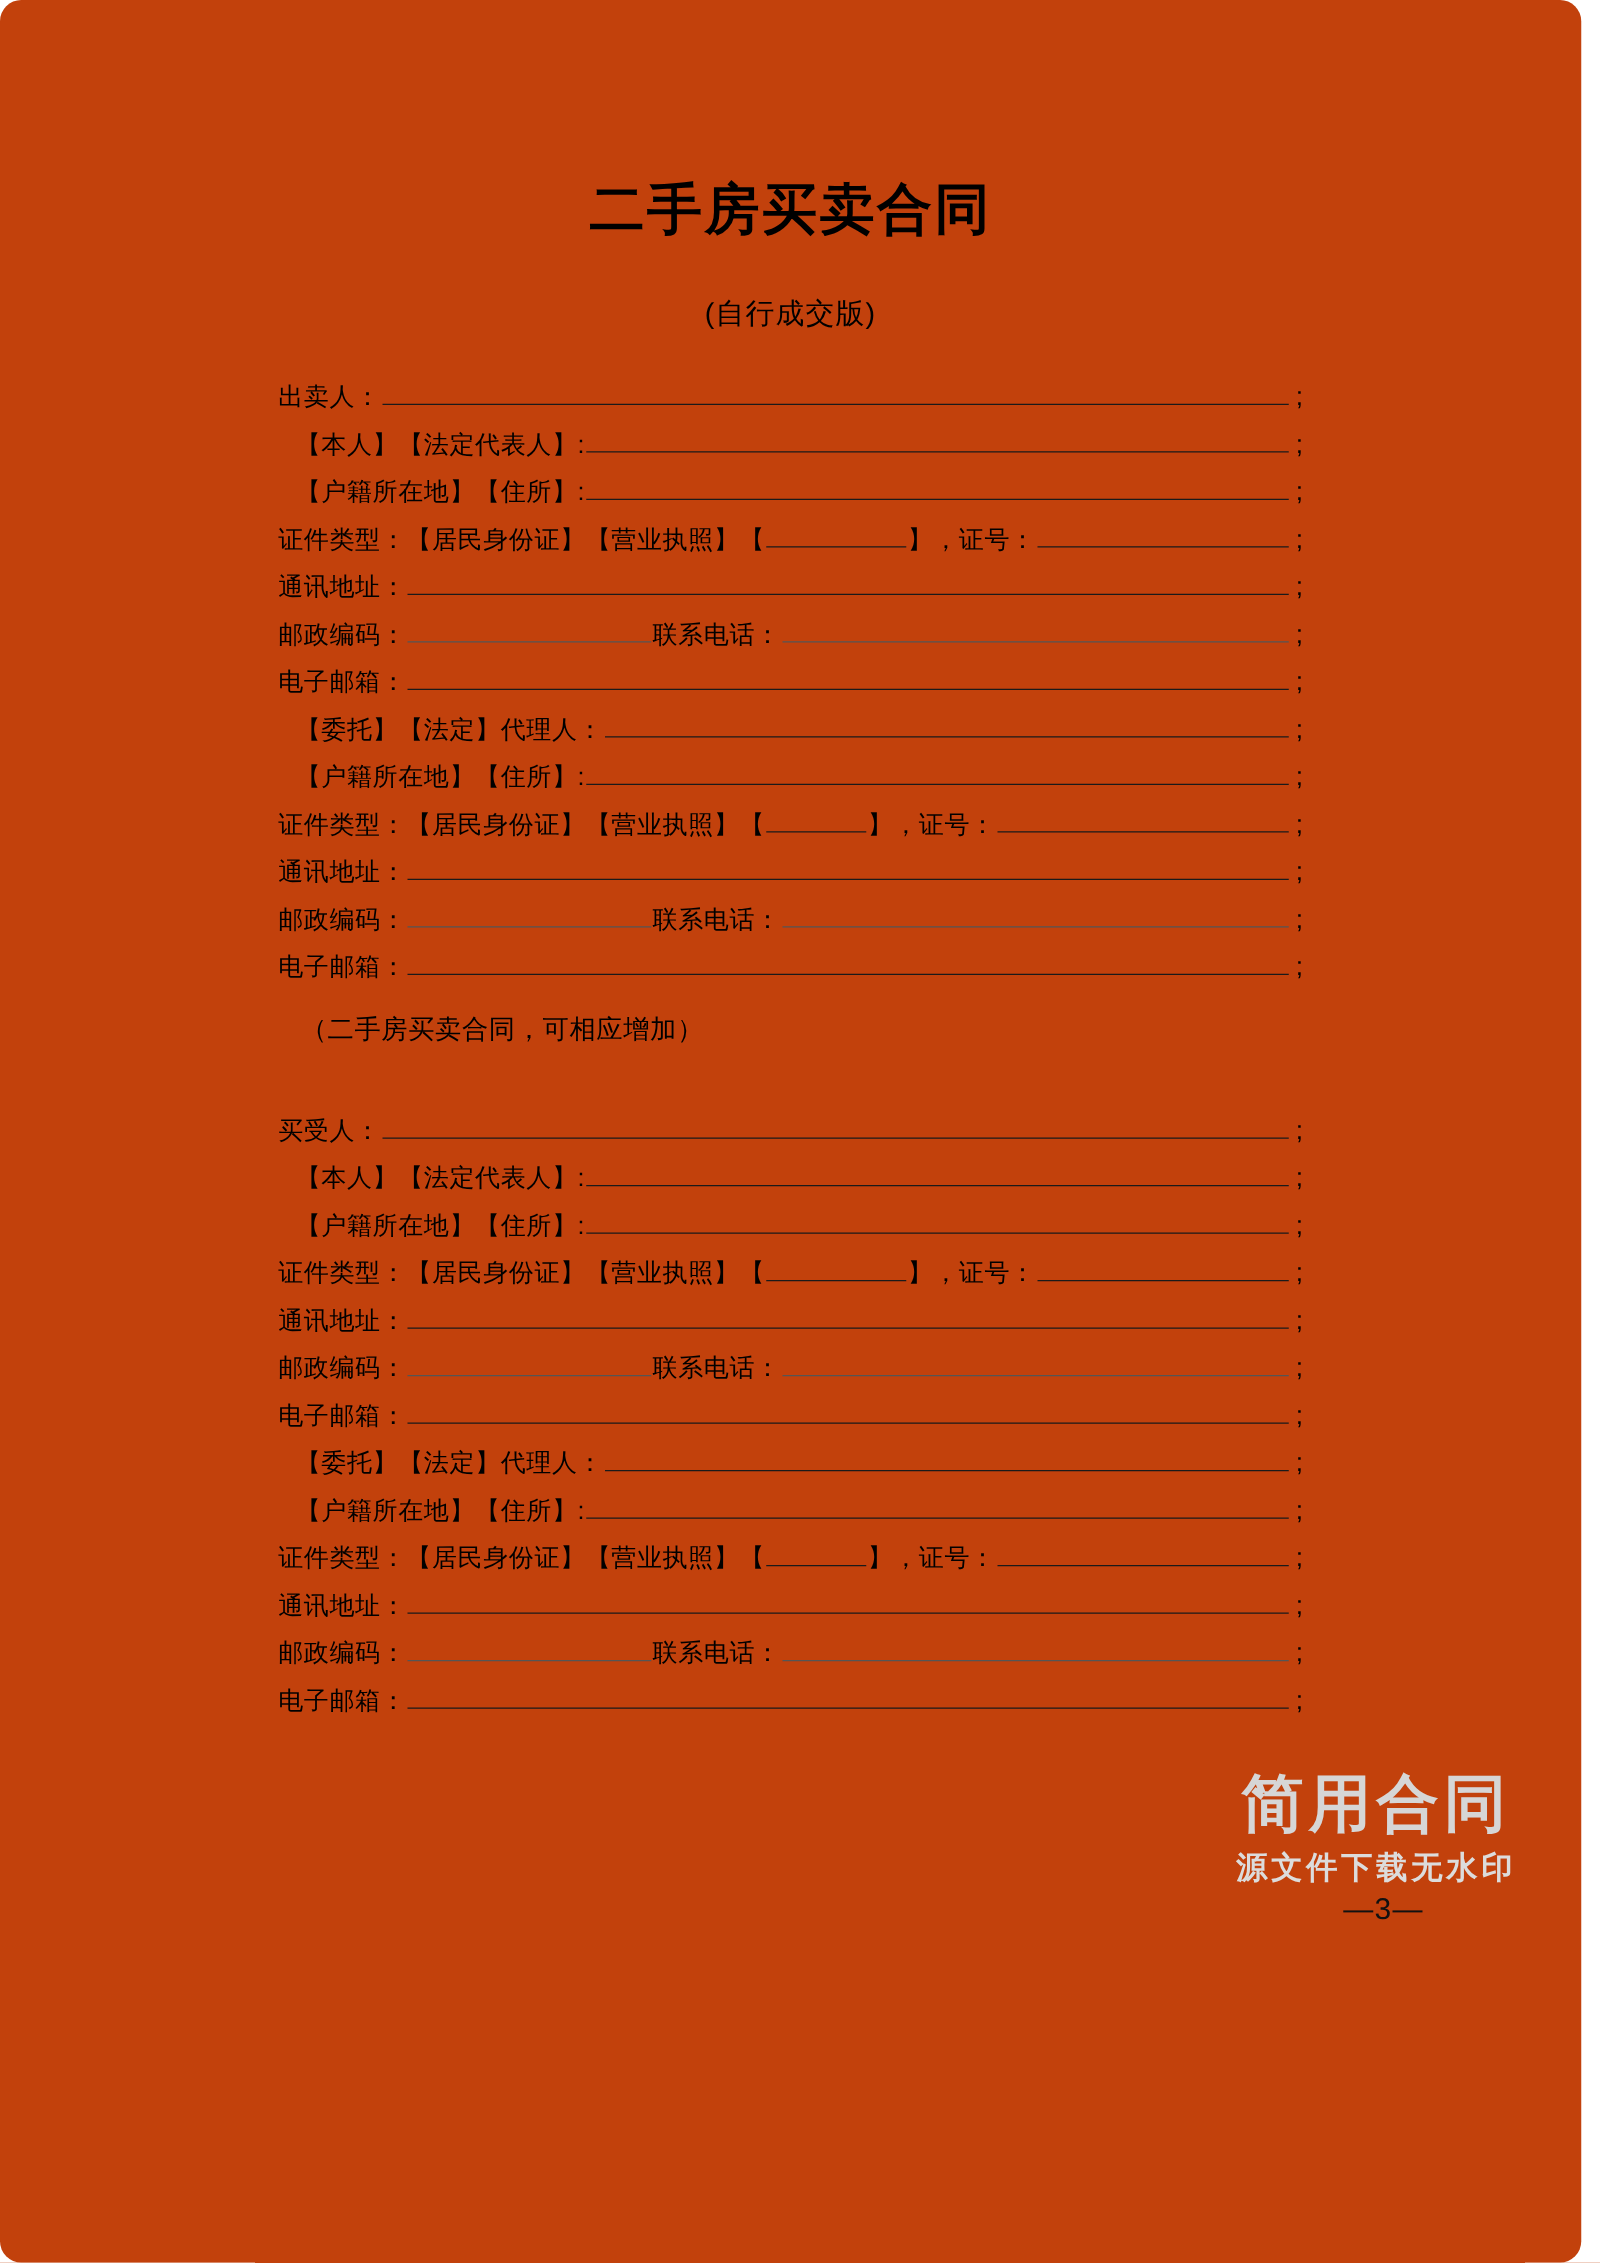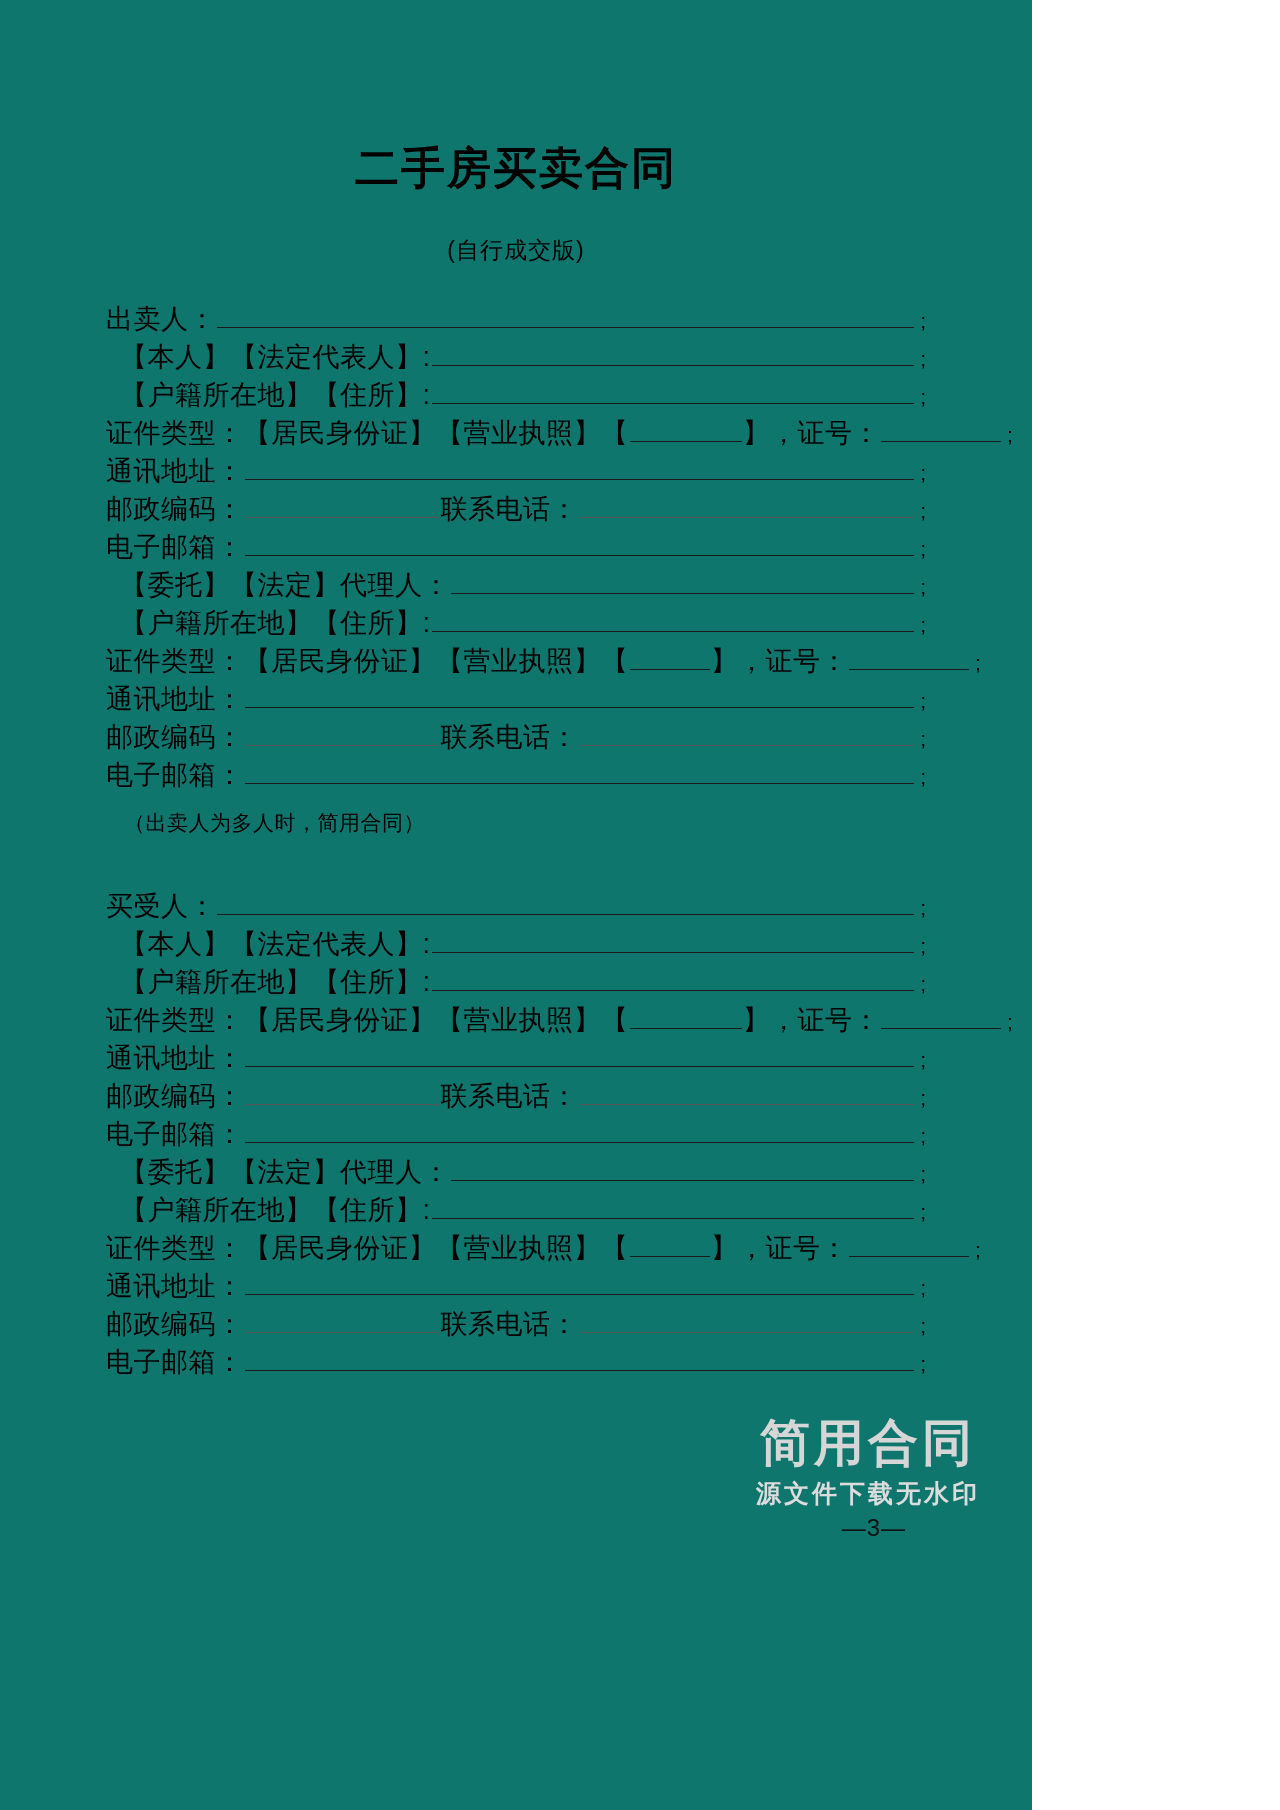--- a/index.html
+++ b/index.html
@@ -10,25 +10,26 @@
   body {
     width: 1280px;
     height: 1810px;
     position: relative;
     font-family: "Liberation Sans", "DejaVu Sans", sans-serif;
     color: #000000;
     overflow: hidden;
   }
   .page {
     position: relative;
-    width: 1032px;
+    width: 1265px;
     height: 1810px;
     box-sizing: border-box;
     padding: 0;
-    background: #0f766e;
+    background: #c2410c;
+    border-radius: 17px;
   }
 
   
   .title {
     text-align: center;
     font-size: 44px;
     font-weight: 700;
     letter-spacing: 2px;
     margin: 0;
     padding-top: 142px;
@@ -57,21 +58,21 @@
     line-height: 1;
     height: 38px;
     white-space: nowrap;
   }
   .frow.indent {
     padding-left: 14px;
   }
 
   .lbl {
     flex: 0 0 auto;
-    font-size: 27px;
+    font-size: 20px;
     letter-spacing: 0.5px;
   }
 
   
   .blank {
     flex: 1 1 auto;
     border-bottom: 1.6px solid #1a1a1a;
     height: 17px;
     margin: 0 1px;
     min-width: 10px;
@@ -227,21 +228,21 @@
         <span class="blank thin"></span>
         <span class="semi">;</span>
       </div>
 
       <div class="frow">
         <span class="lbl">电子邮箱：</span>
         <span class="blank"></span>
         <span class="semi">;</span>
       </div>
 
-      <div class="note">（出卖人为多人时，简用合同）</div>
+      <div class="note">（二手房买卖合同，可相应增加）</div>
     </div>
 
     <div class="gap"></div>
 
     <div class="section">
 
       <div class="frow">
         <span class="lbl">买受人：</span>
         <span class="blank"></span>
         <span class="semi">;</span>

